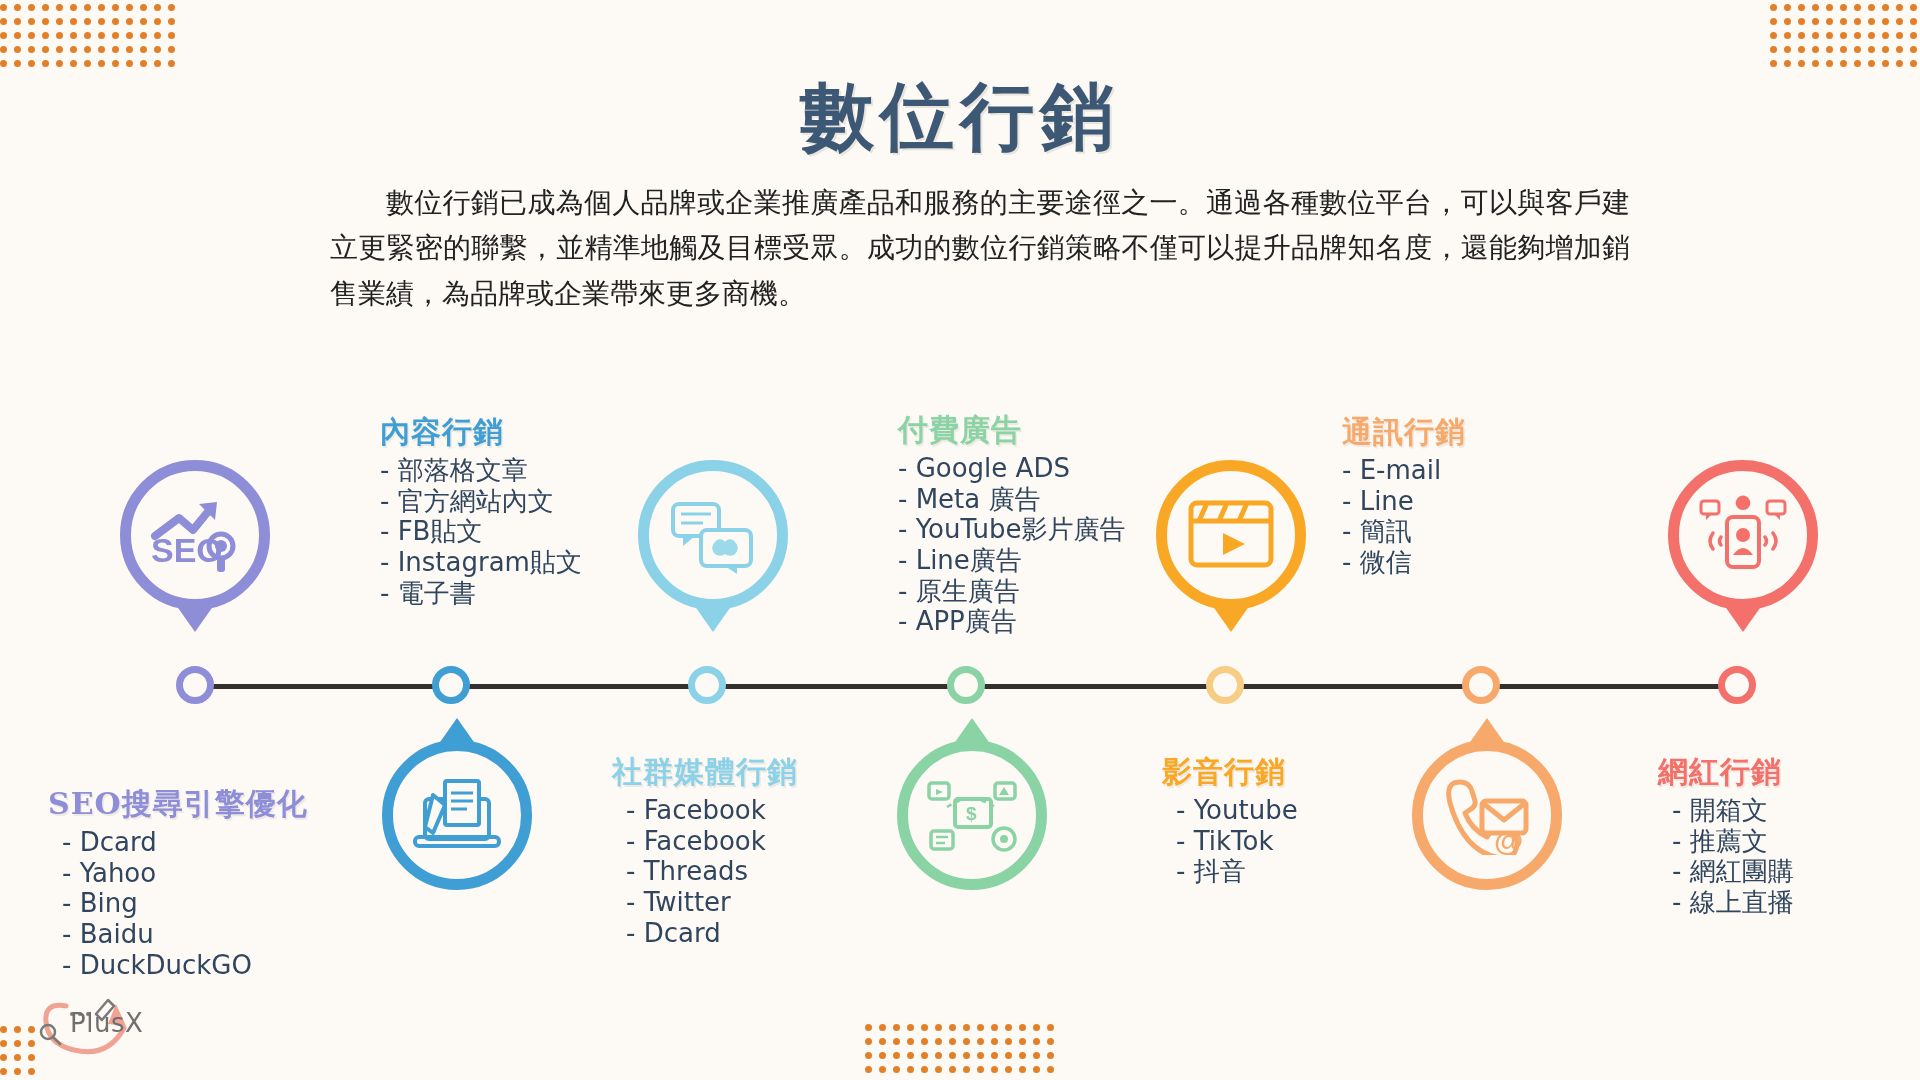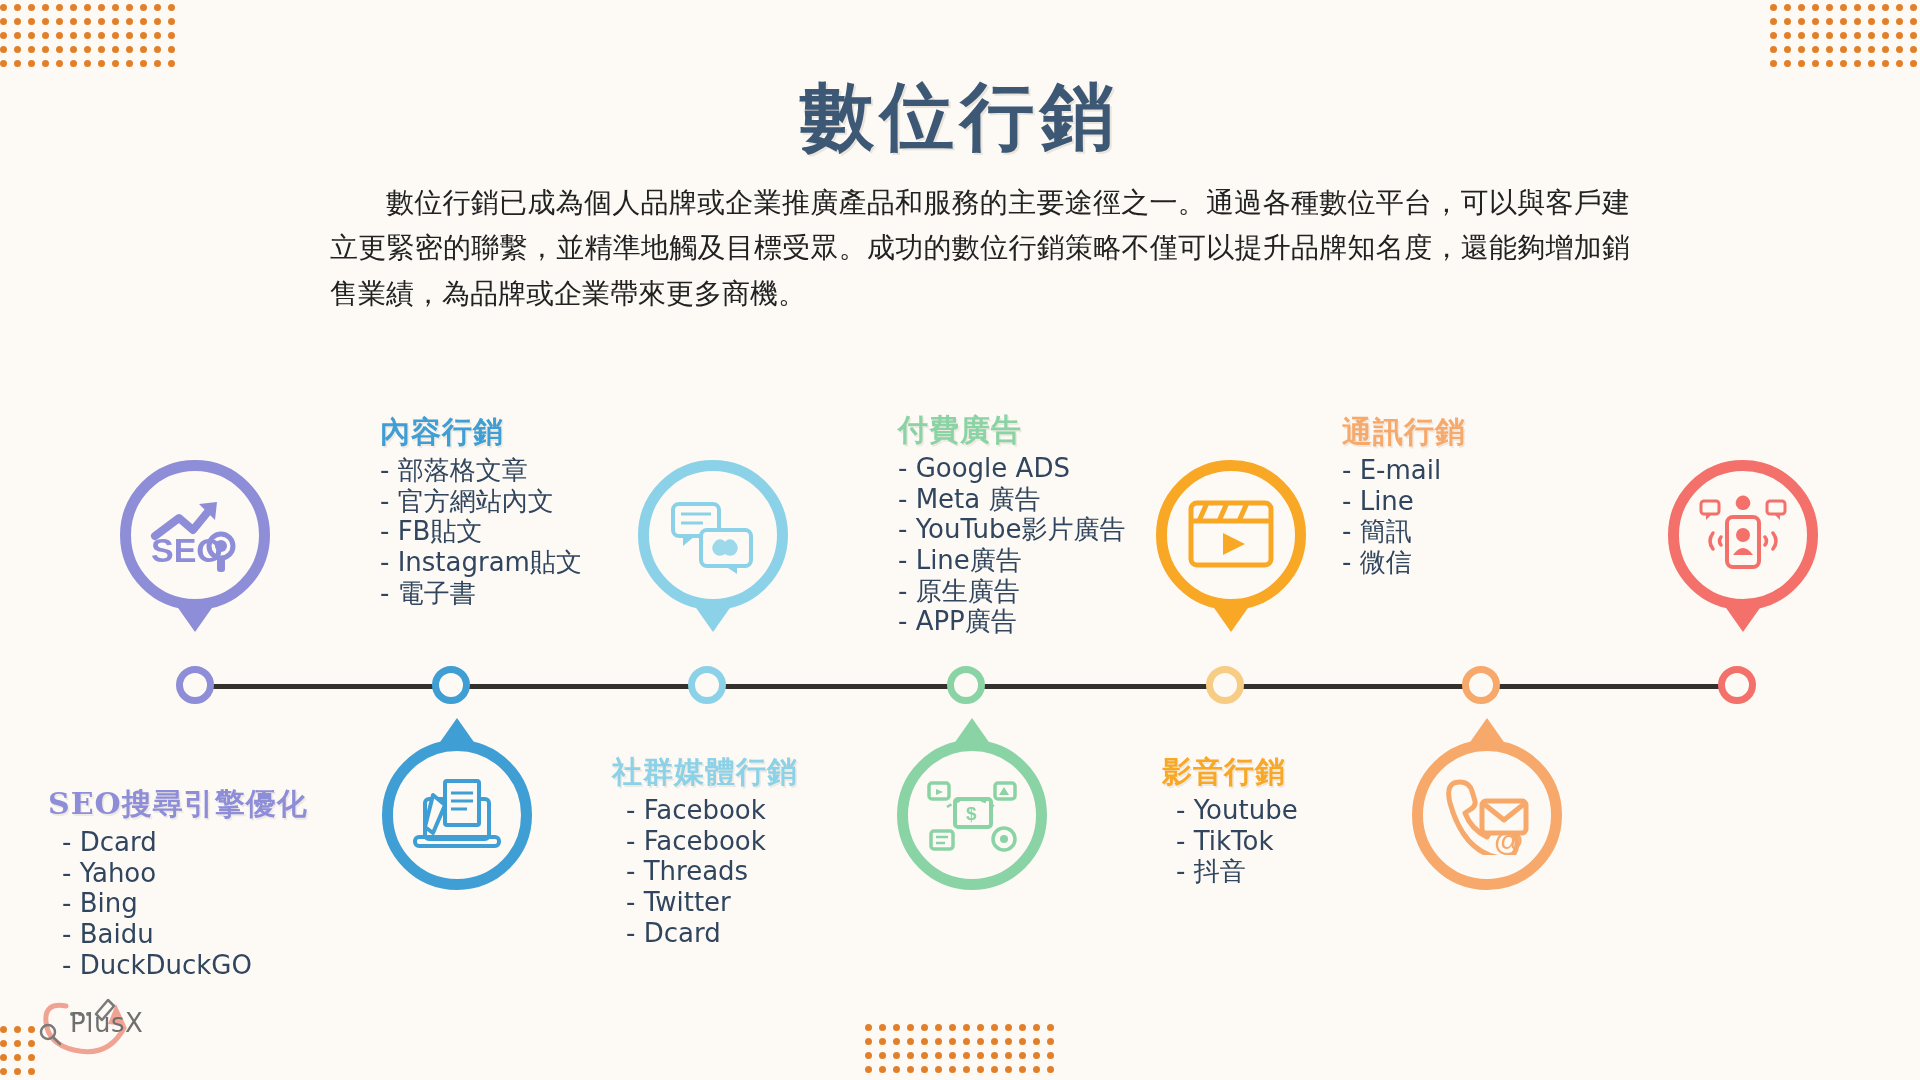--- a/index.html
+++ b/index.html
@@ -478,20 +478,29 @@
   <div class="block" style="left:1342px;top:412px;">
     <h3 style="color:#f6a96a;">通訊行銷</h3>
     <ul>
       <li>E-mail</li>
       <li>Line</li>
       <li>簡訊</li>
       <li>微信</li>
     </ul>
   </div>
 
+  <div class="block indent" style="left:1672px;top:752px;">
+    <h3 style="color:#f4706a;">網紅行銷</h3>
+    <ul>
+      <li>開箱文</li>
+      <li>推薦文</li>
+      <li>網紅團購</li>
+      <li>線上直播</li>
+    </ul>
+  </div>
 
   <div class="logo">
     <svg width="150" height="72" viewBox="0 0 150 72">
       <path d="M44 18 q-22 -4 -20 16 q2 22 28 28 q34 8 50 -22" fill="none" stroke="#f0a392" stroke-width="5" stroke-linecap="round"></path>
       <path d="M94 16 L104 38 L86 36 Z" fill="#f0a392"></path>
       <circle cx="26" cy="44" r="7" fill="none" stroke="#7a7a7a" stroke-width="2.5"></circle>
       <line x1="31" y1="49" x2="38" y2="56" stroke="#7a7a7a" stroke-width="2.5" stroke-linecap="round"></line>
       <circle cx="50" cy="26" r="2" fill="#7a7a7a"></circle>
       <circle cx="58" cy="26" r="2" fill="#7a7a7a"></circle>
       <circle cx="66" cy="26" r="2" fill="#7a7a7a"></circle>

